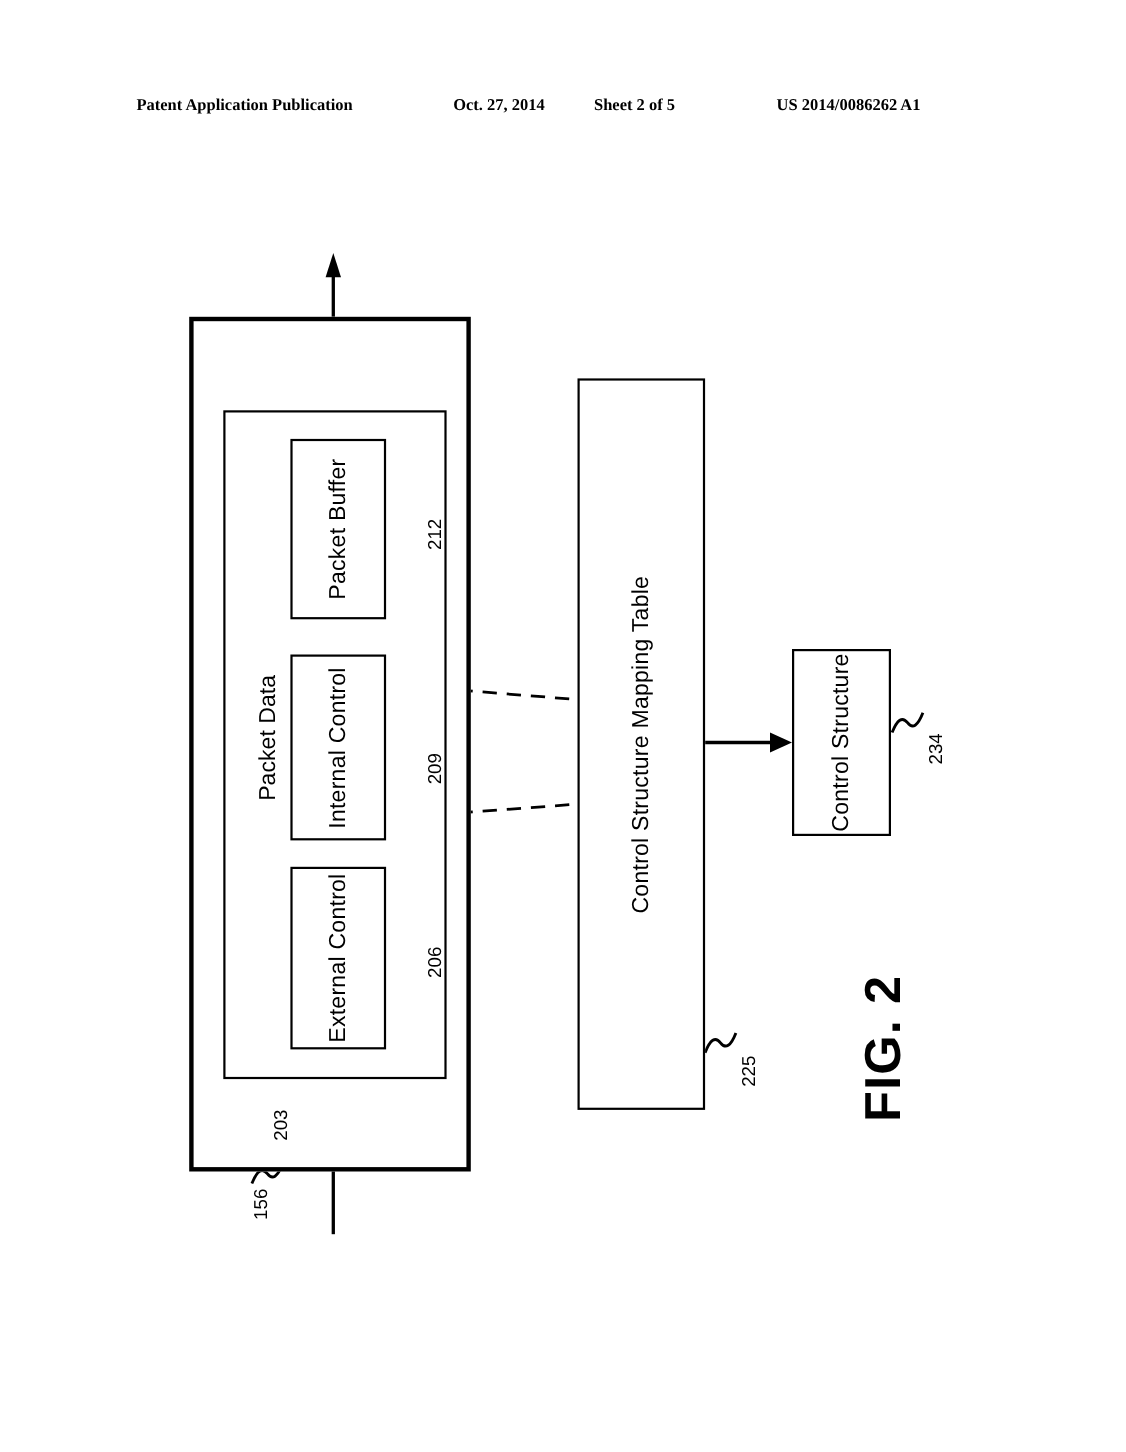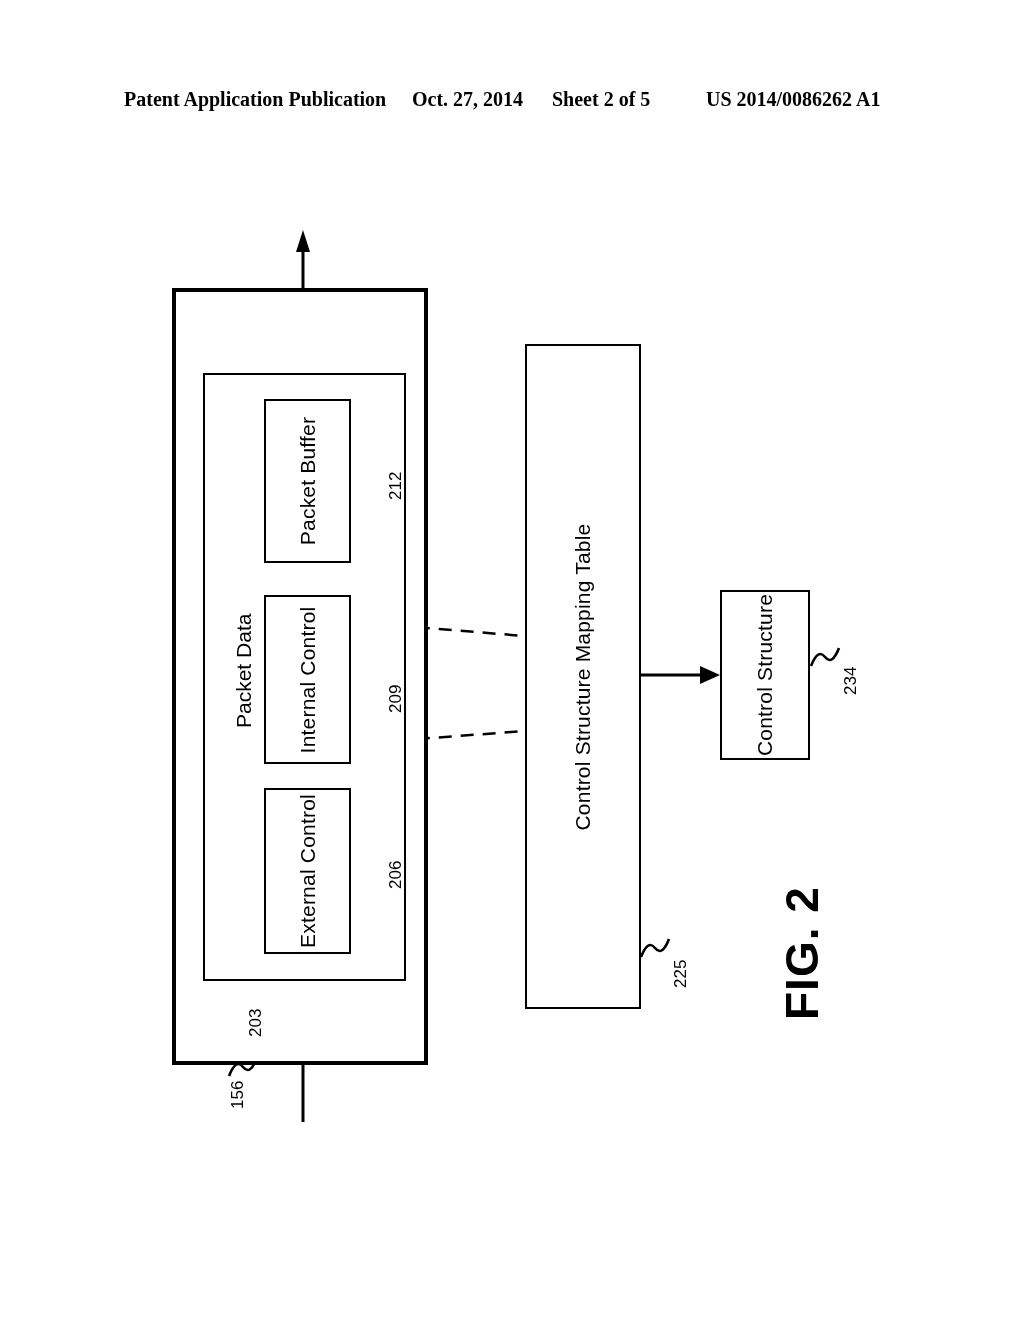--- a/index.html
+++ b/index.html
@@ -18,36 +18,36 @@
 
   
   .page-header {
     position: absolute;
     top: 88px;
     left: 0;
     width: 1024px;
     height: 30px;
     font-family: "Liberation Serif", serif;
     font-weight: bold;
-    font-size: 20px;
+    font-size: 15px;
     white-space: nowrap;
   }
   .page-header .hdr-pub {
     position: absolute;
     left: 124px;
     top: 0;
   }
   .page-header .hdr-date {
     position: absolute;
     left: 412px;
     top: 0;
   }
   .page-header .hdr-sheet {
     position: absolute;
-    left: 552px;
+    left: 540px;
     top: 0;
     text-align: right;
   }
   .page-header .hdr-patno {
     position: absolute;
     left: 706px;
     top: 0;
   }
 
   

